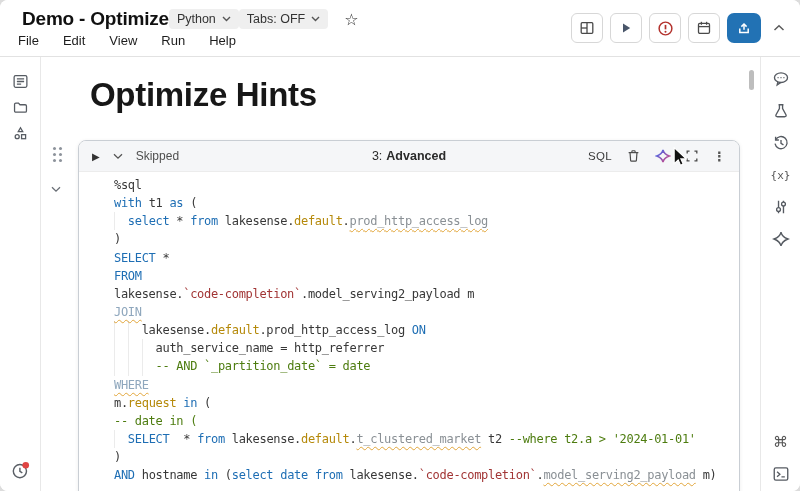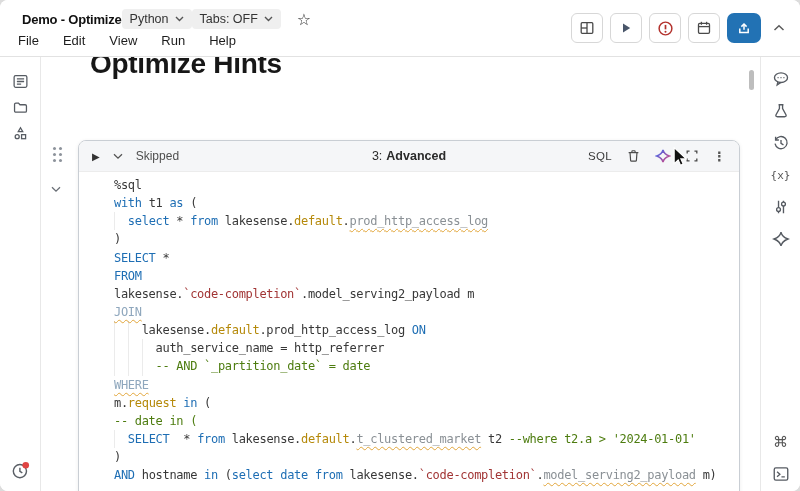--- a/index.html
+++ b/index.html
@@ -4,41 +4,41 @@
 <style>
   html,body{margin:0;padding:0;background:#dcdcdc;}
   #window{
     position:relative;width:800px;height:491px;background:#ffffff;
     border-radius:8px;overflow:hidden;
     font-family:"Liberation Sans",sans-serif;color:#222;
   }
   
   .topbar{position:absolute;left:0;top:0;width:800px;height:56px;background:#fff;border-bottom:1px solid #e2e2e2;z-index:20;}
   .topbar-row1{position:absolute;left:22px;top:6px;height:26px;display:flex;align-items:center;}
-  .nb-title{font-size:13px;font-weight:bold;color:#111;letter-spacing:-0.2px;}
+  .nb-title{font-size:19px;font-weight:bold;color:#111;letter-spacing:-0.2px;}
   .pill{display:inline-flex;align-items:center;gap:6px;background:#efefef;border-radius:4px;padding:3px 8px;font-size:12.5px;color:#333;cursor:pointer;}
   .pill svg{display:block;}
   .star{font-family:"DejaVu Sans",sans-serif;font-size:16px;color:#333;margin-left:16px;cursor:pointer;}
   .menubar{position:absolute;left:18px;top:33px;display:flex;gap:24px;font-size:13px;color:#1d1d1d;}
   .menubar span{cursor:pointer;}
   .tb-group{position:absolute;right:10px;top:13px;display:flex;align-items:center;gap:7px;}
   .tb-btn{width:30px;height:28px;border:1px solid #d7d7d7;border-radius:6px;background:#fff;display:flex;align-items:center;justify-content:center;cursor:pointer;}
   .tb-btn-primary{width:34px;height:30px;border:none;border-radius:7px;background:#2272b4;display:flex;align-items:center;justify-content:center;cursor:pointer;}
   .tb-collapse{width:22px;height:28px;display:flex;align-items:center;justify-content:center;cursor:pointer;}
   
   .sidebar-left{position:absolute;left:0;top:57px;bottom:0;width:40px;border-right:1px solid #e8e8e8;display:flex;flex-direction:column;align-items:center;padding-top:15px;gap:8px;background:#fff;}
   .sidebar-right{position:absolute;left:760px;top:57px;bottom:0;width:39px;border-left:1px solid #e8e8e8;background:#fff;}
   .sb-top{position:absolute;top:13px;left:0;width:100%;display:flex;flex-direction:column;align-items:center;gap:14px;}
   .sb-bottom{position:absolute;bottom:8px;left:0;width:100%;display:flex;flex-direction:column;align-items:center;gap:14px;}
   .sb-icon{width:18px;height:18px;display:flex;align-items:center;justify-content:center;cursor:pointer;color:#555;}
   .glyph{font-family:"DejaVu Sans",sans-serif;}
   .vars-glyph{font-family:"DejaVu Sans Mono",monospace;font-size:11px;color:#555;}
   .cmd-glyph{font-size:15px;color:#555;}
   
-  .nb-heading{position:absolute;left:90px;top:48px;font-size:28px;font-weight:bold;color:#171717;letter-spacing:-0.3px;}
+  .nb-heading{position:absolute;left:90px;top:76px;font-size:33px;font-weight:bold;color:#171717;letter-spacing:-0.3px;}
   .scroll-thumb{position:absolute;left:749px;top:70px;width:5px;height:20px;border-radius:3px;background:#bdbdbd;cursor:pointer;}
   .drag-dots{position:absolute;left:53px;top:147px;display:grid;grid-template-columns:3px 3px;grid-gap:3px;cursor:grab;}
   .drag-dots i{width:3px;height:3px;border-radius:50%;background:#8d939b;}
   .cell-collapse{position:absolute;left:51px;top:179px;cursor:pointer;}
   
   .cell{position:absolute;left:78px;top:140px;width:660px;height:480px;background:#fff;border:1px solid #c9ced4;border-radius:8px;box-shadow:0 1px 4px rgba(0,0,0,0.07);}
   .cell-header{position:relative;height:30px;background:#f5f6f8;border-bottom:1px solid #ececec;border-radius:7px 7px 0 0;}
   .ch-left{position:absolute;left:13px;top:0;height:30px;display:flex;align-items:center;gap:13px;}
   .play-glyph{font-family:"DejaVu Sans",sans-serif;font-size:10px;color:#333;cursor:pointer;}
   .cell-status{font-size:12px;color:#4f4f4f;}

